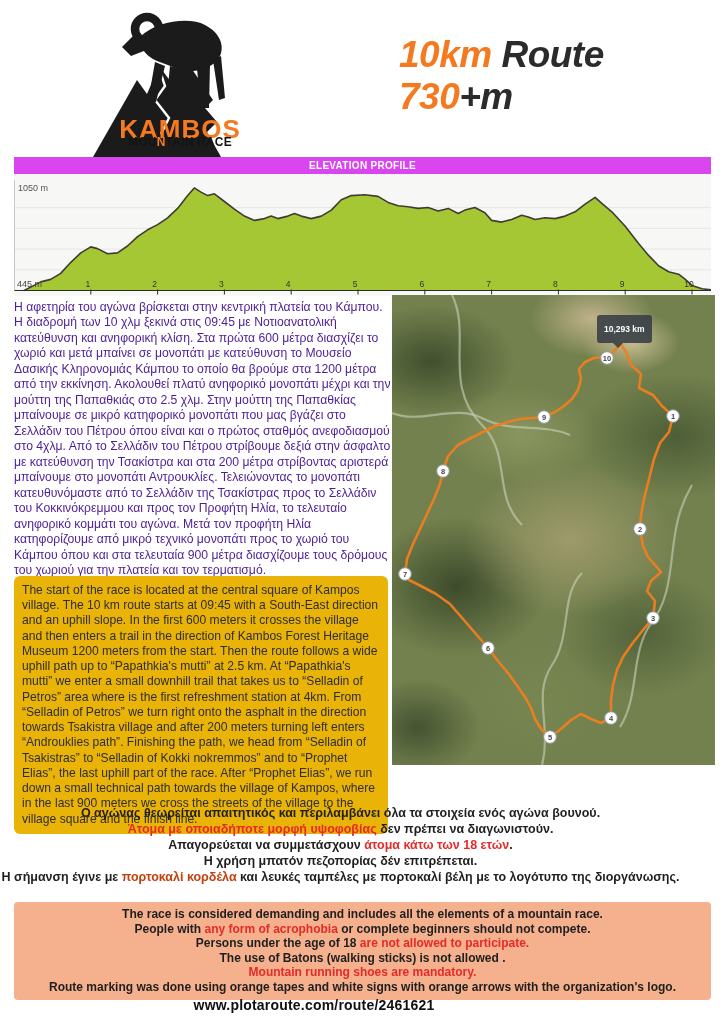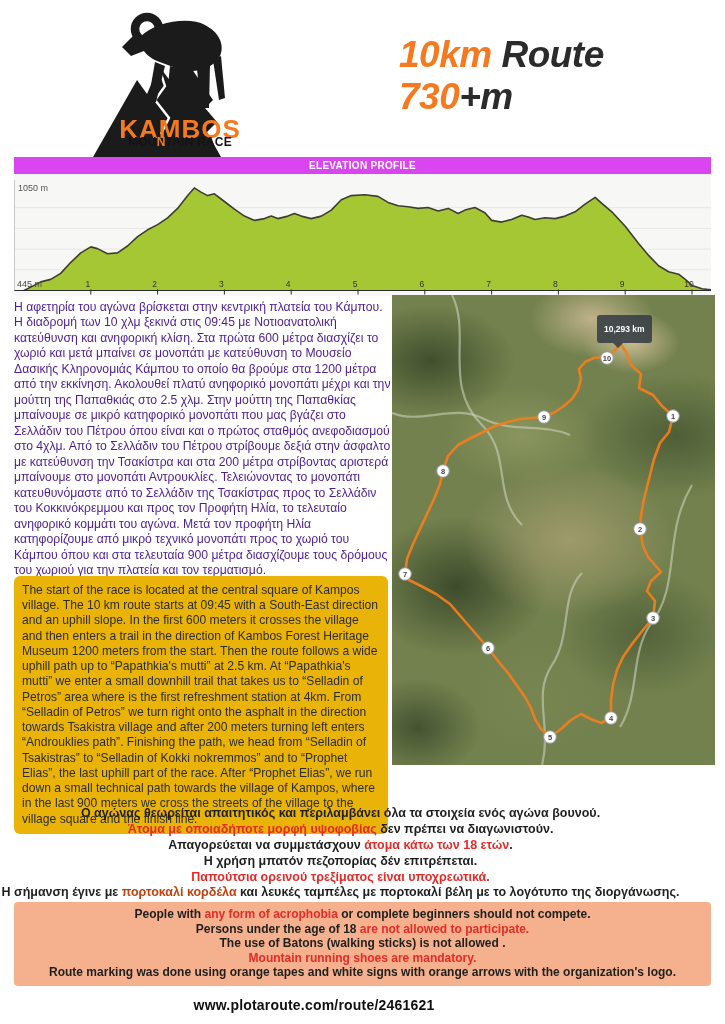--- a/index.html
+++ b/index.html
@@ -179,24 +179,24 @@
         </g>
       </svg>
     <div class="map-tooltip">10,293 km</div>
   </div>
 
   <div id="gr-warn" class="warn-greek">
       <div class="wline"><span class="c-dark">Ο αγώνας θεωρείται απαιτητικός και περιλαμβάνει όλα τα στοιχεία ενός αγώνα βουνού.</span></div>
       <div class="wline"><span class="c-red">Άτομα με οποιαδήποτε μορφή υψοφοβίας </span><span class="c-dark">δεν πρέπει να διαγωνιστούν.</span></div>
       <div class="wline"><span class="c-dark">Απαγορεύεται να συμμετάσχουν </span><span class="c-red">άτομα κάτω των 18 ετών</span><span class="c-dark">.</span></div>
       <div class="wline"><span class="c-dark">Η χρήση μπατόν πεζοπορίας δέν επιτρέπεται.</span></div>
-      <div class="wline"><span class="c-red">Παπούτσια ορεινού τρεξίματος είναι υποχρεωτικά.</span></div>
       <div class="wline"><span class="c-dark">Η σήμανση έγινε με </span><span class="c-orange">πορτοκαλί κορδέλα</span><span class="c-dark"> και λευκές ταμπέλες με πορτοκαλί βέλη  με το λογότυπο της διοργάνωσης.</span></div>
     </div>
   <div id="en-warn" class="warn-box">
+      <div class="wline"><span class="c-dark">The race is considered demanding and includes all the elements of a mountain race.</span></div>
       <div class="wline"><span class="c-dark">People with </span><span class="c-red">any form of acrophobia</span><span class="c-dark"> or complete beginners should not compete.</span></div>
       <div class="wline"><span class="c-dark">Persons under the age of 18 </span><span class="c-red">are not allowed to participate.</span></div>
       <div class="wline"><span class="c-dark">The use of Batons (walking sticks) is not allowed .</span></div>
       <div class="wline"><span class="c-red">Mountain running shoes are mandatory.</span></div>
       <div class="wline"><span class="c-dark">Route marking was done using orange tapes and white signs with orange arrows with the organization's logo.</span></div>
     </div>
 
   <div class="footer-url">www.plotaroute.com/route/2461621</div>
 </div>
 

